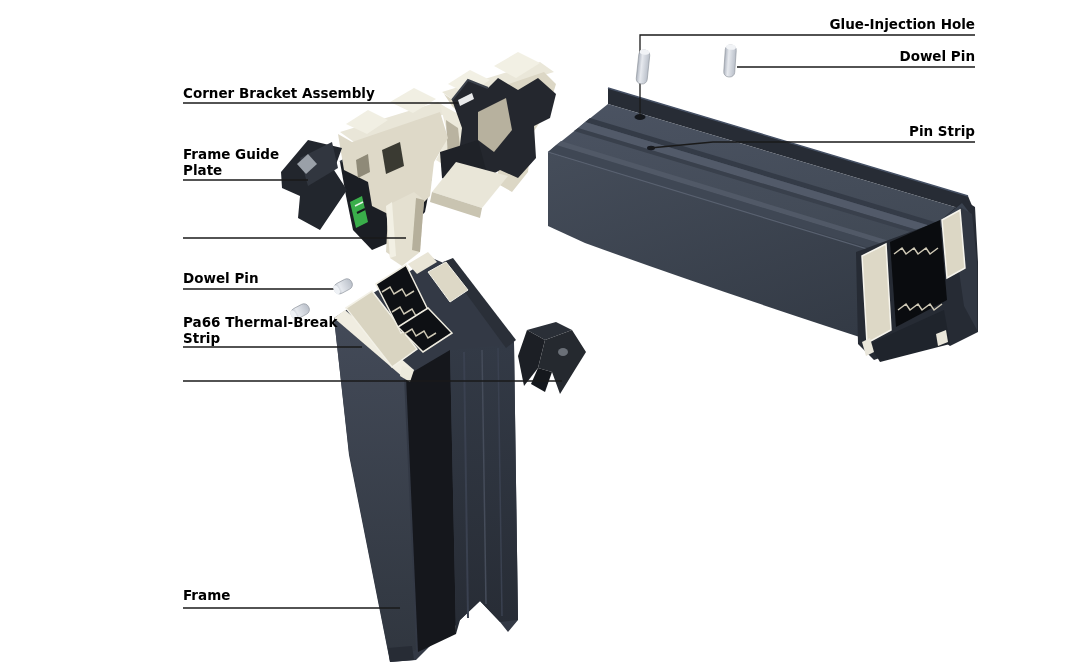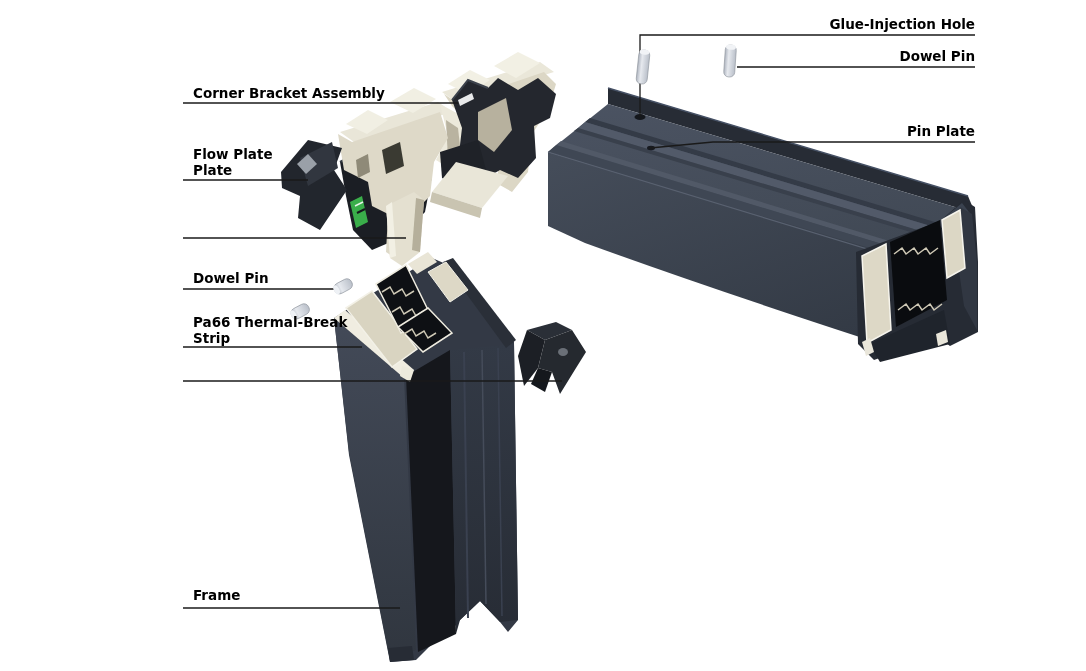--- a/index.html
+++ b/index.html
@@ -13,21 +13,21 @@
   #art{position:absolute;left:0;top:0;width:1086px;height:671px;}
   .lbl{
     position:absolute;
     font-weight:bold;
     font-size:13.5px;
     line-height:15.5px;
     color:#000;
     white-space:pre-line;
     letter-spacing:0;
   }
-  .lbl.left{left:193px;text-align:left;}
+  .lbl.left{left:183px;text-align:left;}
   .lbl.right{right:111px;text-align:right;}
 </style>
 </head>
 <body>
 
 <div id="stage">
 
   <svg id="art" viewBox="0 0 1086 671">
     <defs>
       <linearGradient id="gFront" x1="0" y1="0" x2="0.7" y2="1">
@@ -207,23 +207,23 @@
       </g>
       <g transform="rotate(-28 343 287)">
         <rect x="334" y="281" width="19" height="11" rx="5" fill="url(#gPin)" stroke="#8a9099" stroke-width="0.6"></rect>
         <ellipse cx="336" cy="286.5" rx="2.6" ry="5" fill="#eef1f5"></ellipse>
       </g>
     </g>
   </svg>
 
   <div class="lbl right" style="top:17px">Glue-Injection Hole</div>
   <div class="lbl right" style="top:49px">Dowel Pin</div>
-  <div class="lbl right" style="top:124px">Pin Plate</div>
+  <div class="lbl right" style="top:124px">Pin Strip</div>
 
   <div class="lbl left" style="top:86px">Corner Bracket Assembly</div>
-  <div class="lbl left" style="top:147px">Flow Plate
+  <div class="lbl left" style="top:147px">Frame Guide
 Plate</div>
   <div class="lbl left" style="top:271px">Dowel Pin</div>
   <div class="lbl left" style="top:315px">Pa66 Thermal-Break
 Strip</div>
   <div class="lbl left" style="top:588px">Frame</div>
 
 </div>
 
 </body></html>

